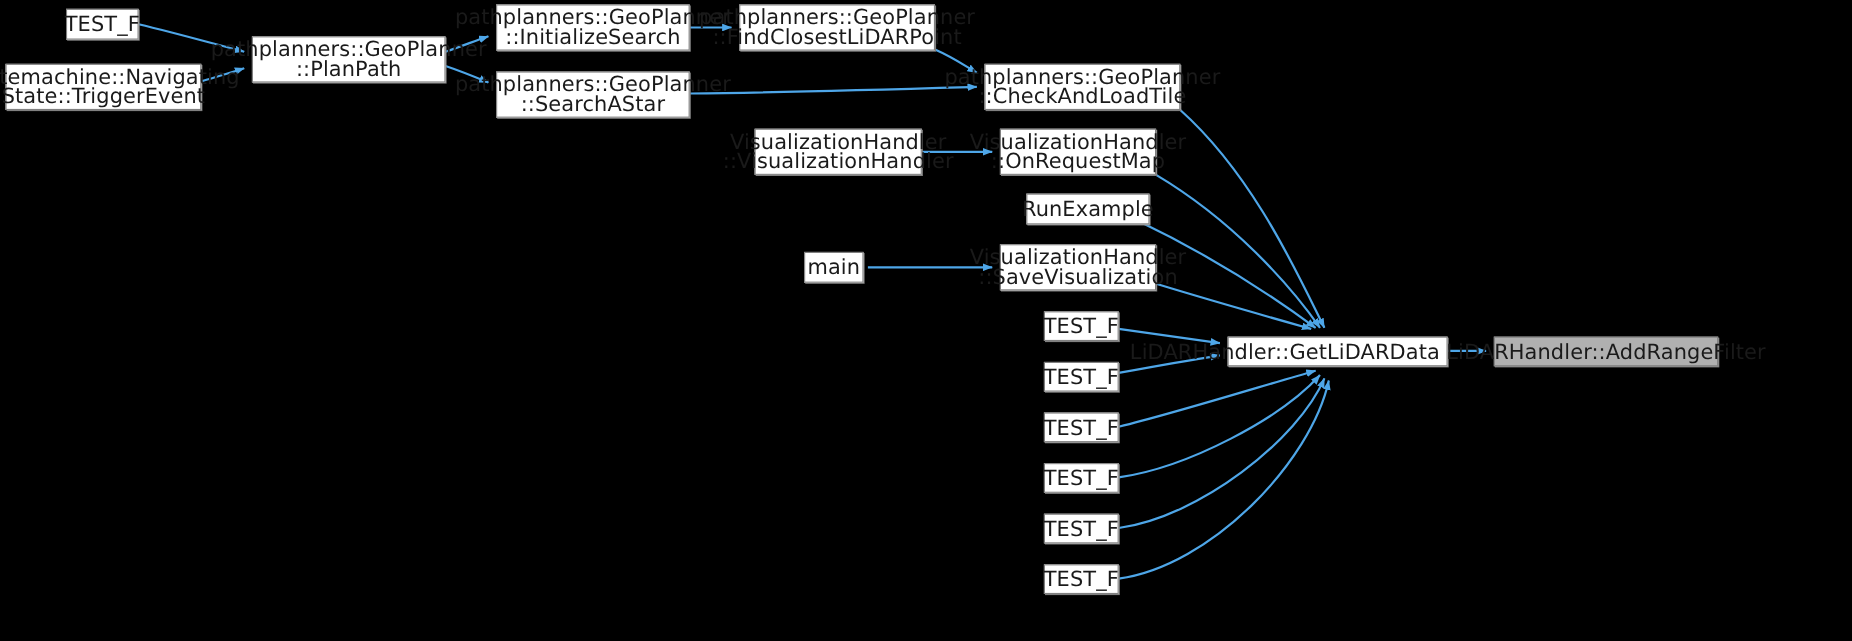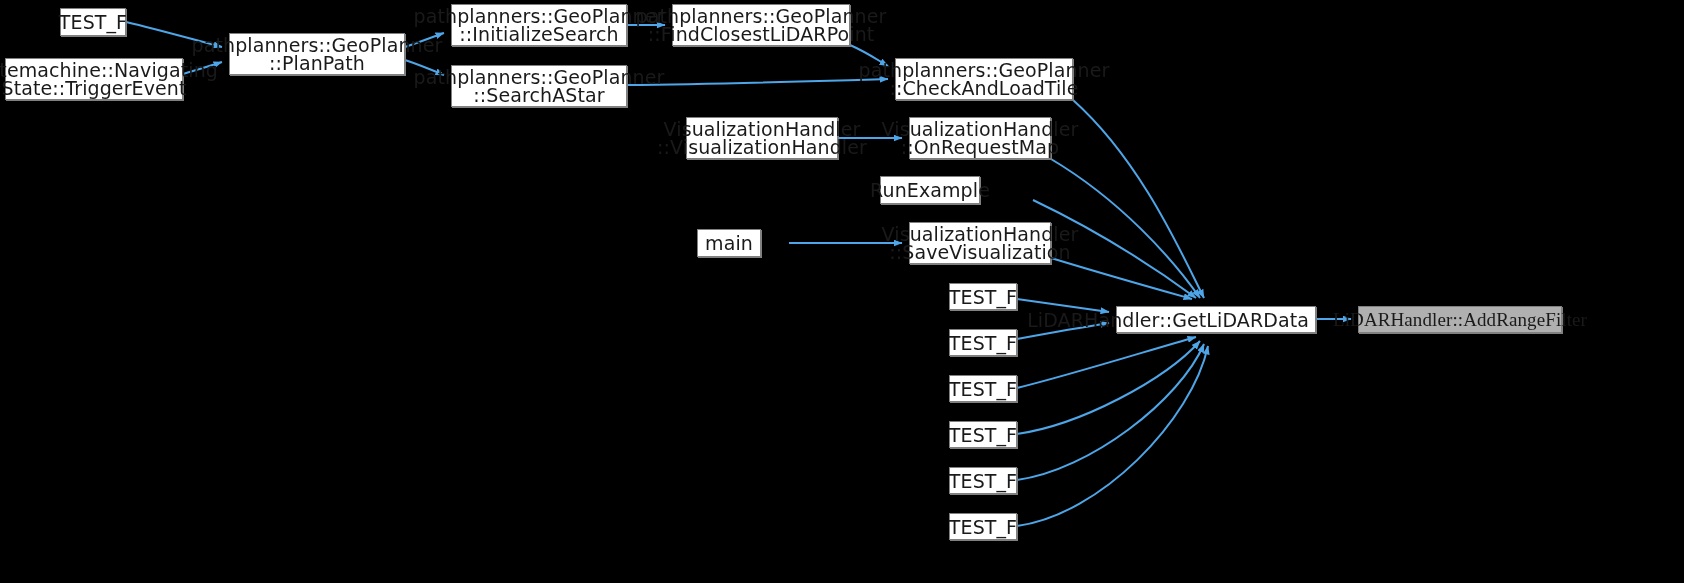--- a/index.html
+++ b/index.html
@@ -36,21 +36,20 @@
     text-align: center;
     display: flex;
     flex-direction: column;
     align-items: center;
     justify-content: center;
     white-space: pre;
     letter-spacing: 0.1px;
   }
   .node.highlight {
     background: #b0b0b0;
-    font-family: Liberation Serif, serif;
   }
   .node-label {
     display: block;
     white-space: pre-line;
     padding: 0 6px;
   }
 </style>
 </head>
 <body>
 
@@ -95,22 +94,22 @@
       <div class="node" style="left: 451px; top: 65px; width: 176px; height: 42px;"><span class="node-label">pathplanners::GeoPlanner
 ::SearchAStar</span></div>
       <div class="node" style="left: 672px; top: 4px; width: 178px; height: 42px;"><span class="node-label">pathplanners::GeoPlanner
 ::FindClosestLiDARPoint</span></div>
       <div class="node" style="left: 895px; top: 58px; width: 178px; height: 42px;"><span class="node-label">pathplanners::GeoPlanner
 ::CheckAndLoadTile</span></div>
       <div class="node" style="left: 686px; top: 117px; width: 152px; height: 42px;"><span class="node-label">VisualizationHandler
 ::VisualizationHandler</span></div>
       <div class="node" style="left: 909px; top: 117px; width: 142px; height: 42px;"><span class="node-label">VisualizationHandler
 ::OnRequestMap</span></div>
-      <div class="node" style="left: 880px; top: 176px; width: 100px; height: 28px;"><span class="node-label">RunExample</span></div>
-      <div class="node" style="left: 697px; top: 229px; width: 64px; height: 28px;"><span class="node-label">main</span></div>
+      <div class="node" style="left: 933px; top: 176px; width: 112px; height: 28px;"><span class="node-label">RunExample</span></div>
+      <div class="node" style="left: 731px; top: 229px; width: 54px; height: 28px;"><span class="node-label">main</span></div>
       <div class="node" style="left: 909px; top: 222px; width: 142px; height: 42px;"><span class="node-label">VisualizationHandler
 ::SaveVisualization</span></div>
       <div class="node" style="left: 949px; top: 283px; width: 68px; height: 27px;"><span class="node-label">TEST_F</span></div>
       <div class="node" style="left: 949px; top: 329px; width: 68px; height: 27px;"><span class="node-label">TEST_F</span></div>
       <div class="node" style="left: 949px; top: 375px; width: 68px; height: 27px;"><span class="node-label">TEST_F</span></div>
       <div class="node" style="left: 949px; top: 421px; width: 68px; height: 27px;"><span class="node-label">TEST_F</span></div>
       <div class="node" style="left: 949px; top: 467px; width: 68px; height: 27px;"><span class="node-label">TEST_F</span></div>
       <div class="node" style="left: 949px; top: 513px; width: 68px; height: 27px;"><span class="node-label">TEST_F</span></div>
       <div class="node" style="left: 1116px; top: 306px; width: 200px; height: 27px; align-items: flex-end;"><span class="node-label">LiDARHandler::GetLiDARData</span></div>
       <div class="node highlight" style="left: 1358px; top: 306px; width: 204px; height: 27px;"><span class="node-label">LiDARHandler::AddRangeFilter</span></div>

